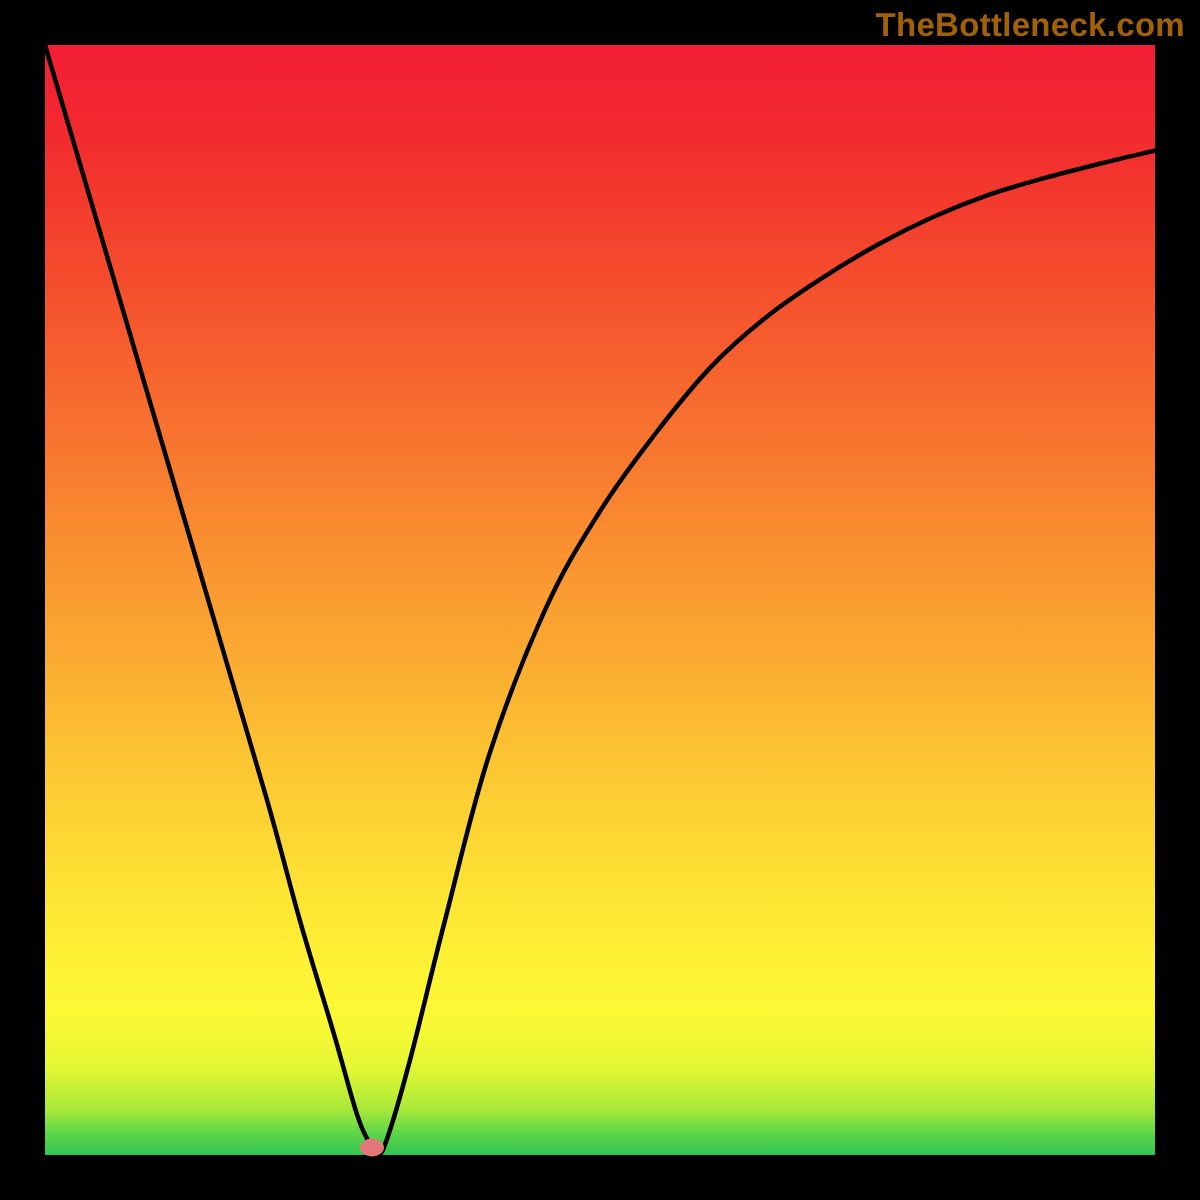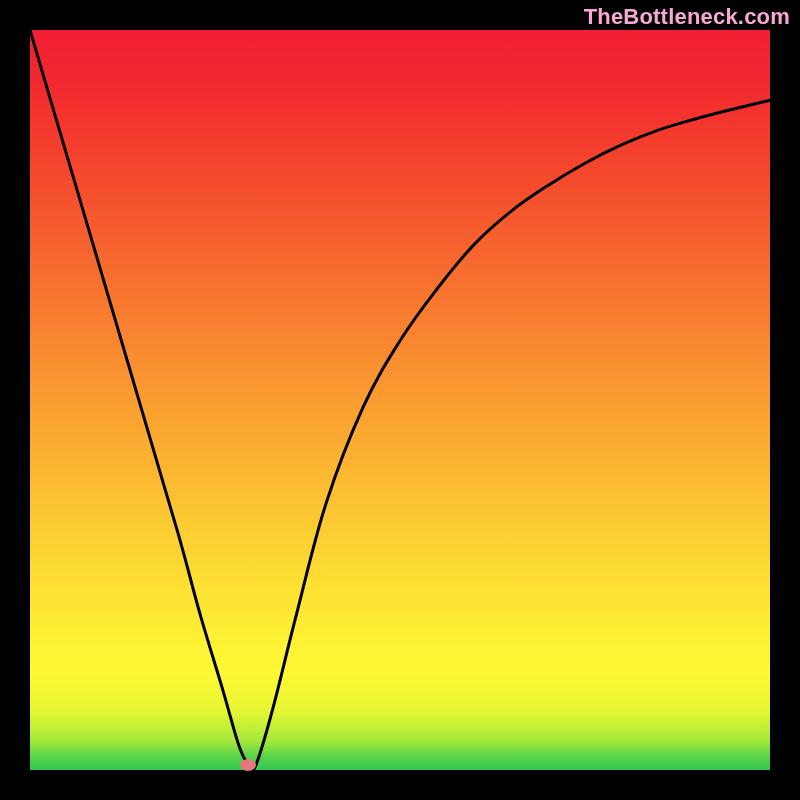--- a/index.html
+++ b/index.html
@@ -10,21 +10,21 @@
     height: 800px;
     background: #000;
   }
   .watermark {
     position: absolute;
     top: 4px;
     right: 10px;
     font-family: Arial, Helvetica, sans-serif;
     font-size: 22px;
     font-weight: 600;
-    color: #f9a8d4;
+    color: #a16207;
     letter-spacing: 0.2px;
     z-index: 5;
   }
   .plot {
     position: absolute;
     left: 30px;
     top: 30px;
     width: 740px;
     height: 740px;
     background: linear-gradient(to top,

